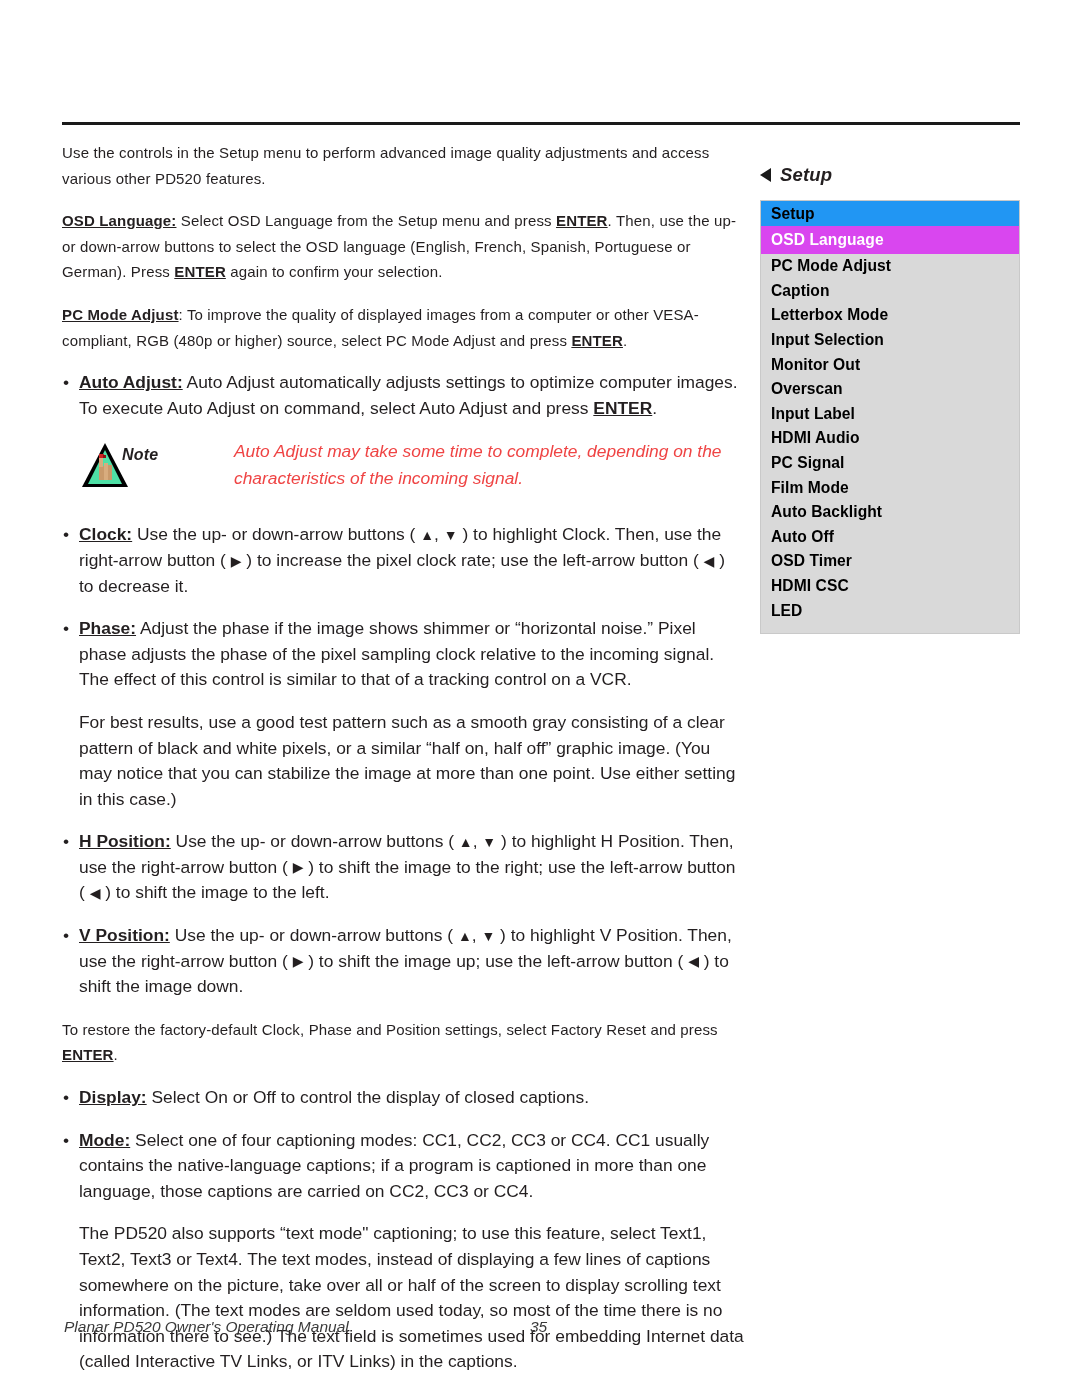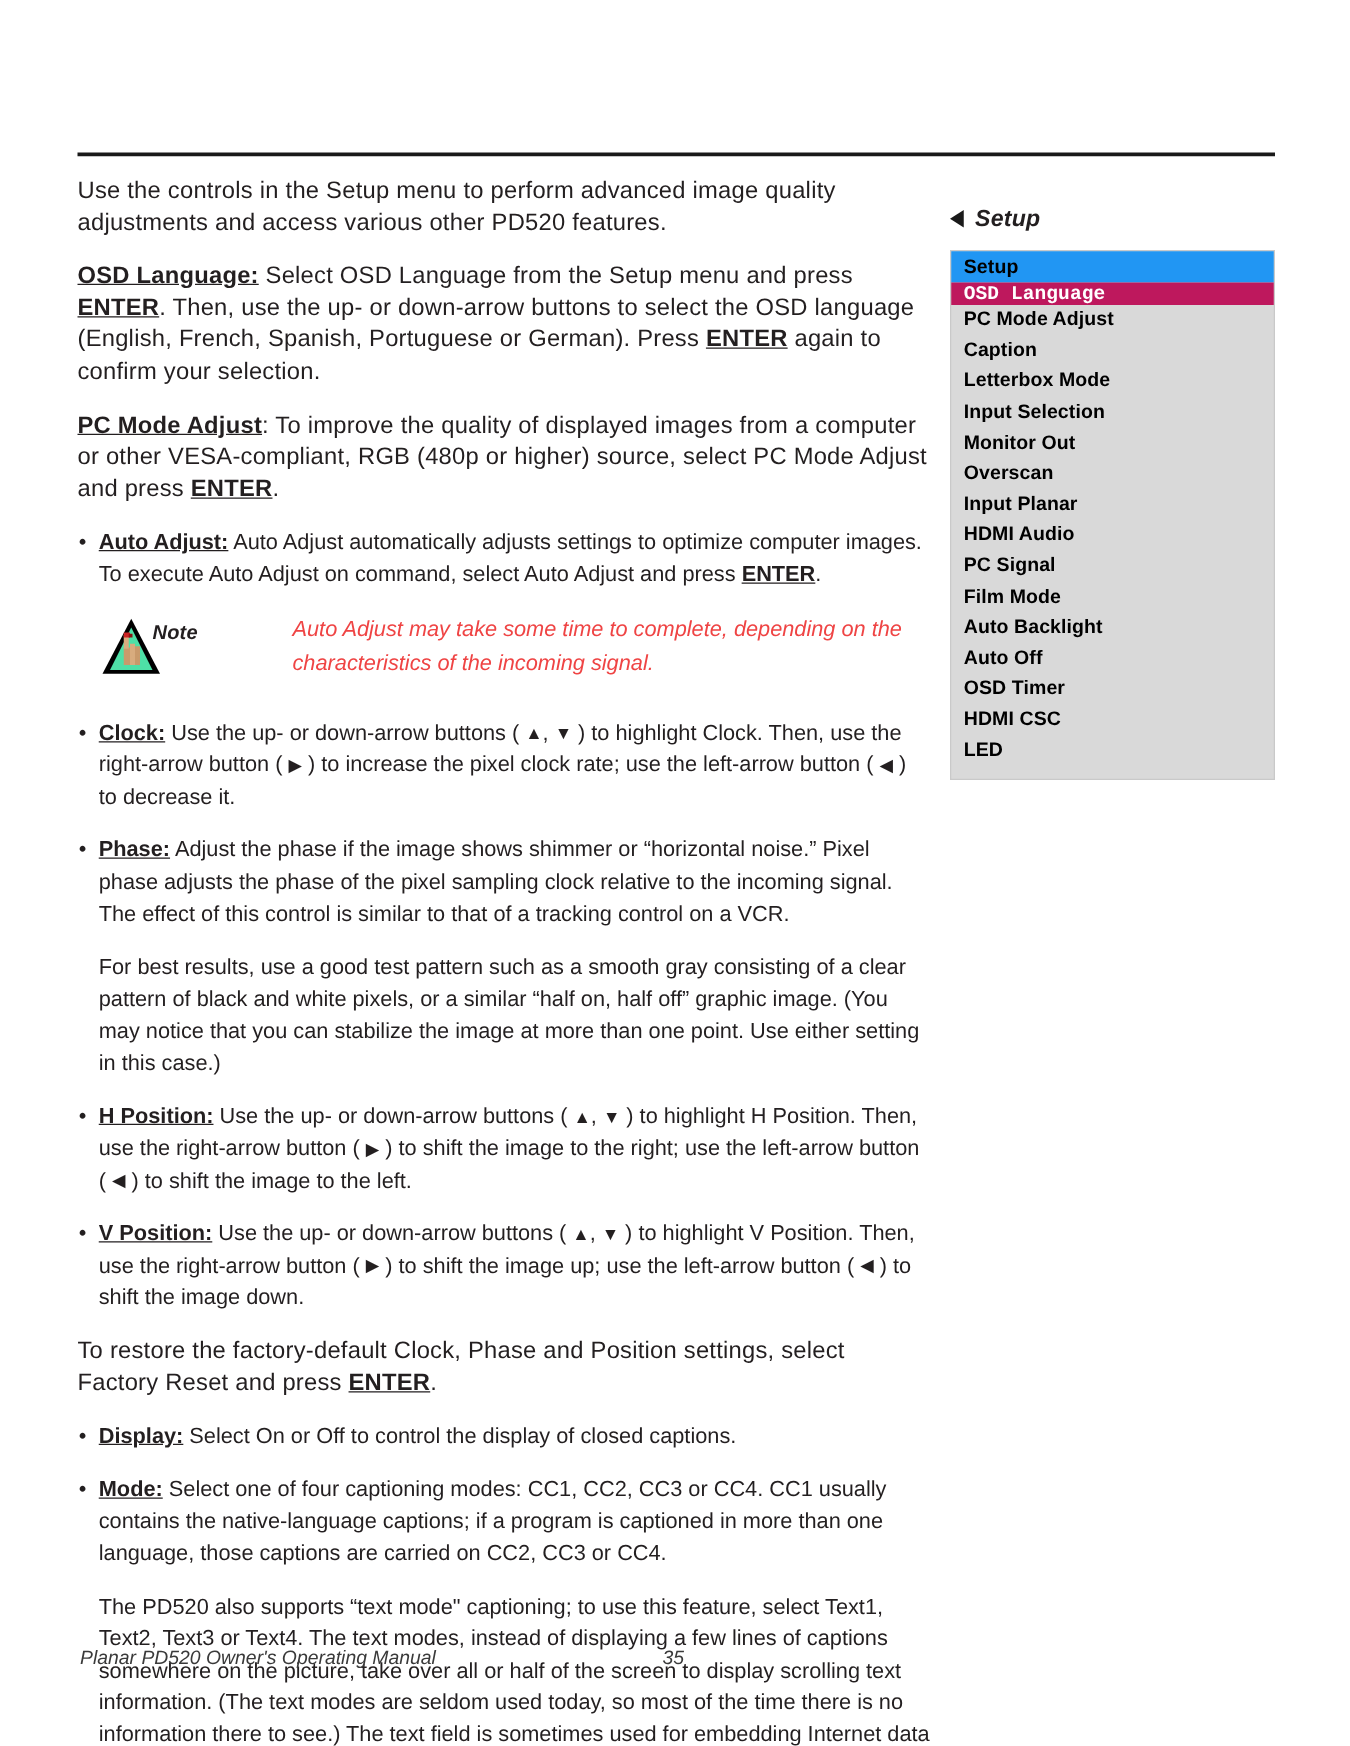--- a/index.html
+++ b/index.html
@@ -34,21 +34,21 @@
   
   .col-left {
     position: absolute;
     left: 62px;
     top: 140px;
     width: 682px;
   }
 
   p.para {
     margin: 0 0 17px 0;
-    font-size: 19px;
+    font-size: 15px;
     line-height: 25.6px;
     letter-spacing: 0.01em;
     color: #231f20;
   }
 
   b, .b { font-weight: bold; text-decoration: underline; }
 
   
   .bullet {
     position: relative;
@@ -160,24 +160,23 @@
     color: #000000;
     letter-spacing: 0.005em;
     white-space: nowrap;
   }
   .osd-row.header {
     background: #2196f3;
     color: #000000;
     height: 25px;
   }
   .osd-row.selected {
-    background: #be185d;
+    background: #d946ef;
     color: #ffffff;
-    height: 18px;
-    font-family: Liberation Mono, monospace;
+    height: 28px;
   }
 
   
   .footer {
     position: absolute;
     left: 62px;
     top: 1318px;
     width: 958px;
     font-size: 15.5px;
     font-style: italic;
@@ -276,21 +275,21 @@
       <div class="osd-row">
           <span>Input Selection</span>
         </div>
       <div class="osd-row">
           <span>Monitor Out</span>
         </div>
       <div class="osd-row">
           <span>Overscan</span>
         </div>
       <div class="osd-row">
-          <span>Input Planar</span>
+          <span>Input Label</span>
         </div>
       <div class="osd-row">
           <span>HDMI Audio</span>
         </div>
       <div class="osd-row">
           <span>PC Signal</span>
         </div>
       <div class="osd-row">
           <span>Film Mode</span>
         </div>

